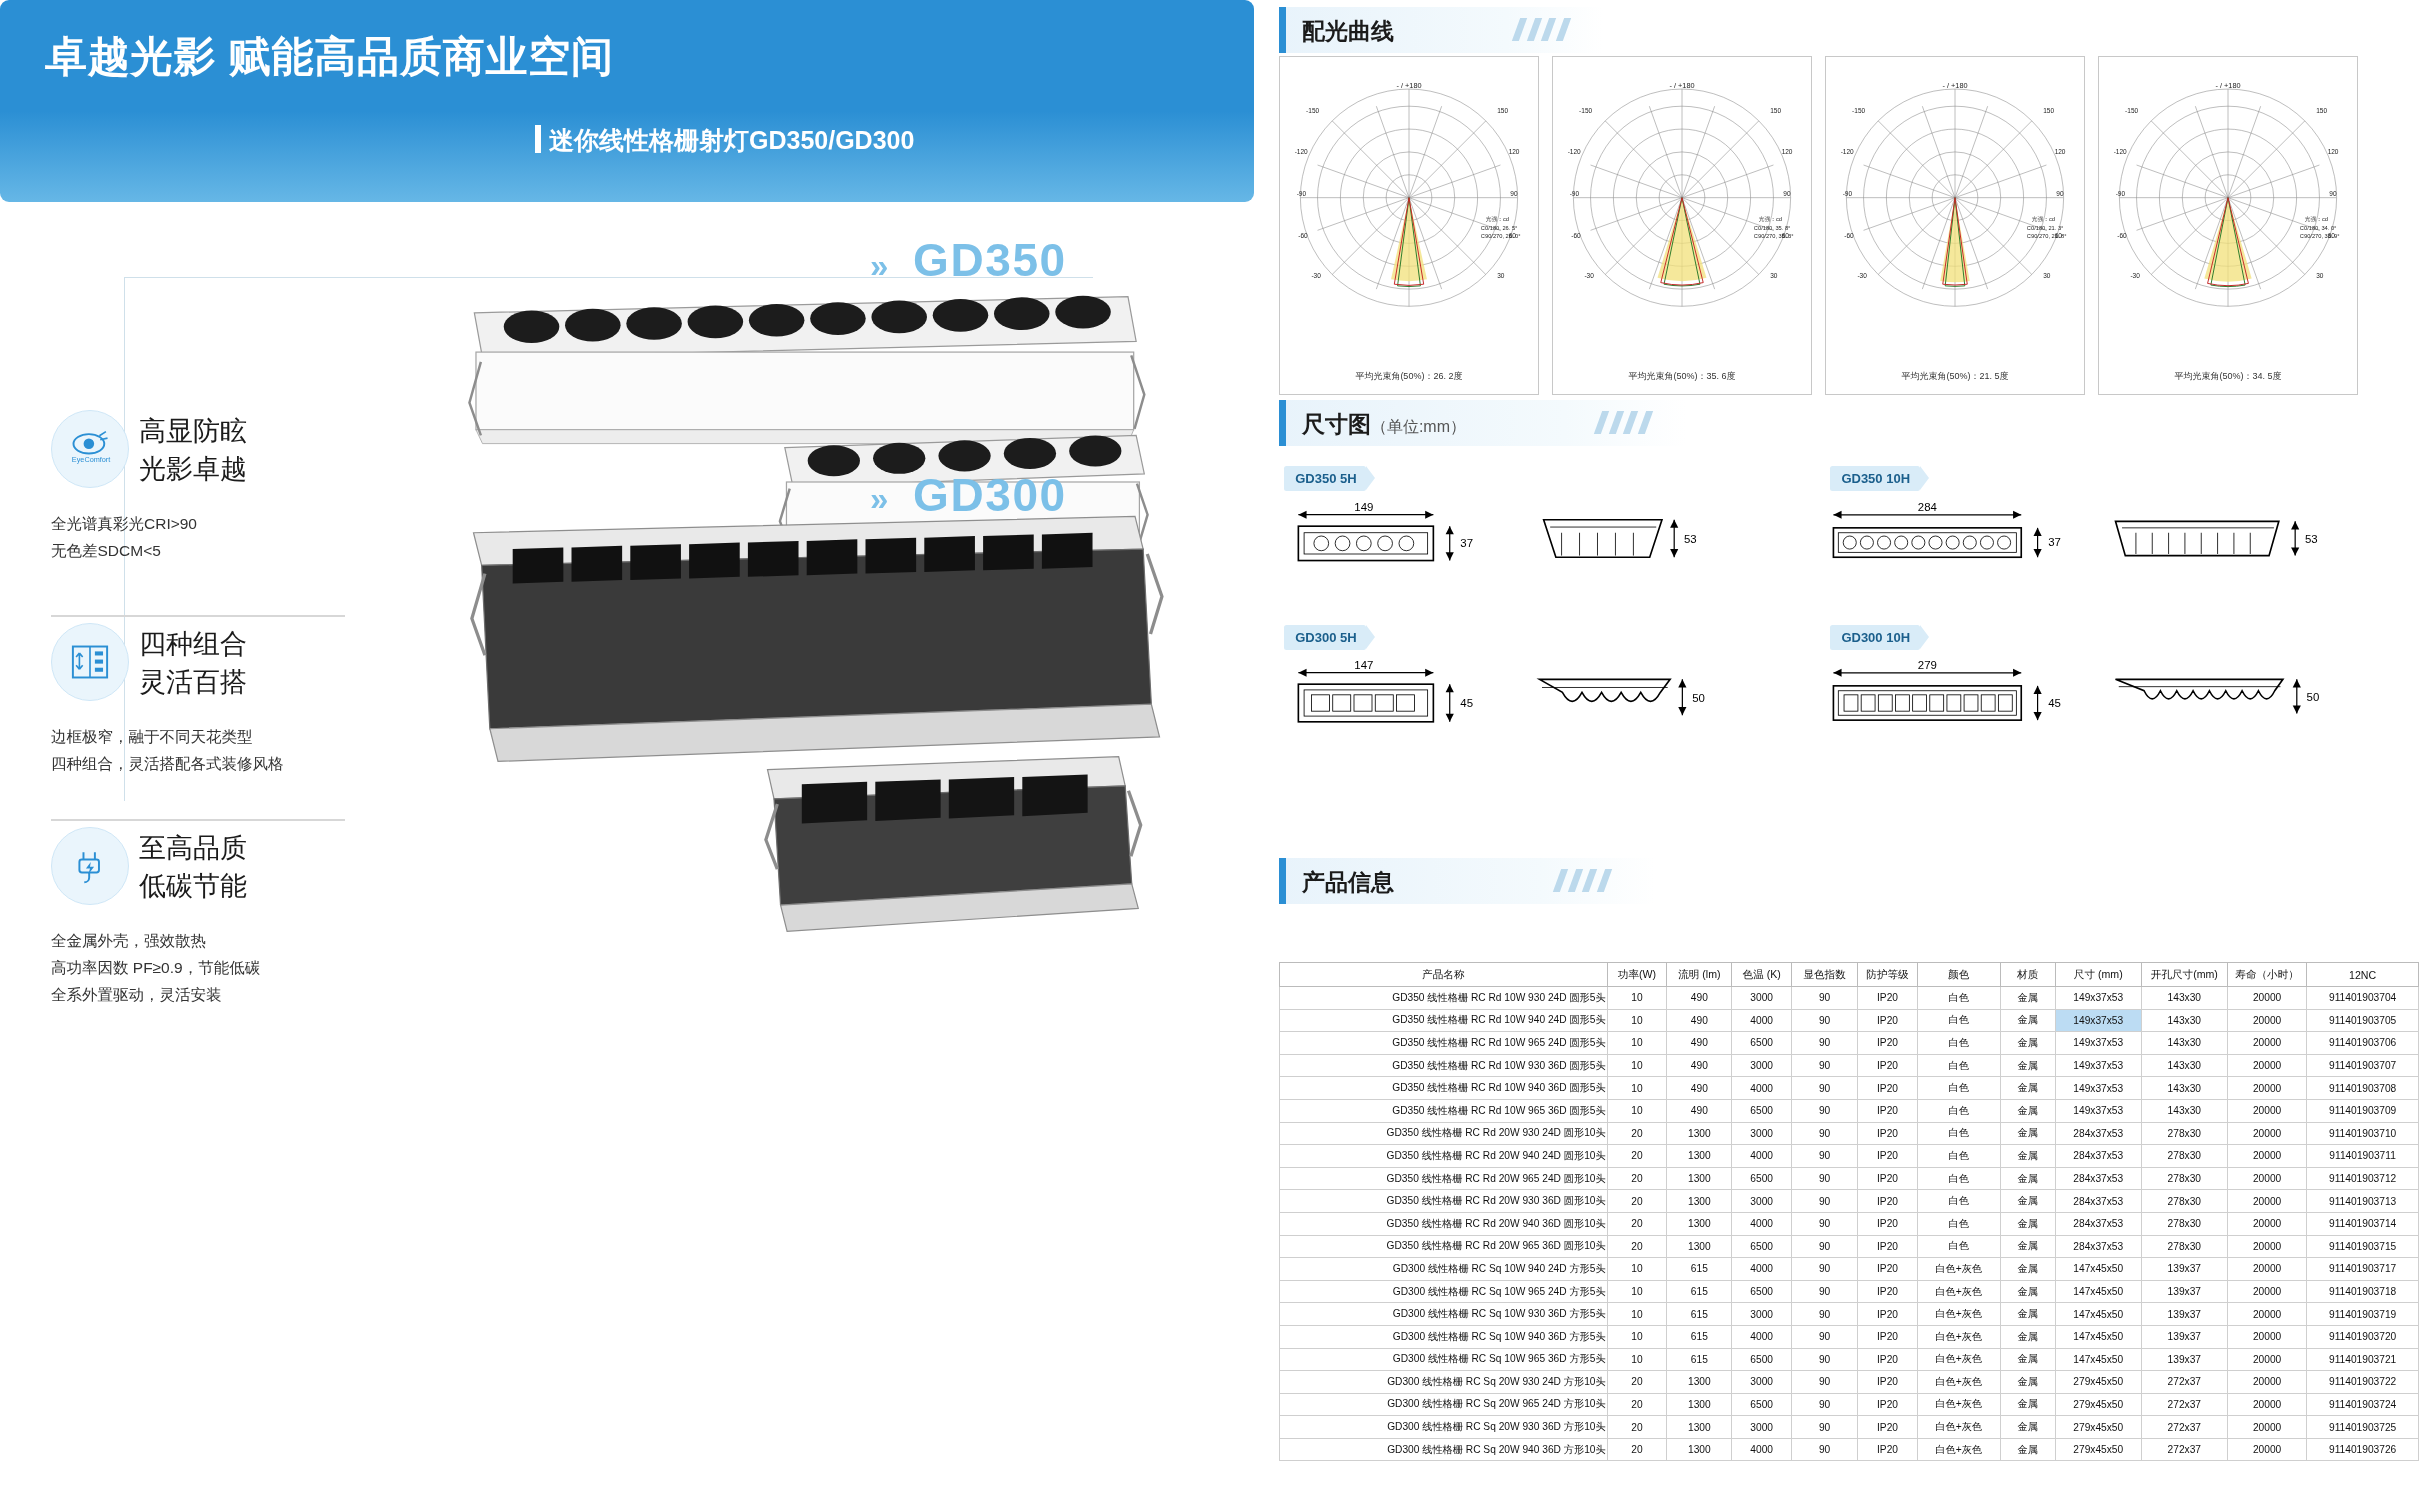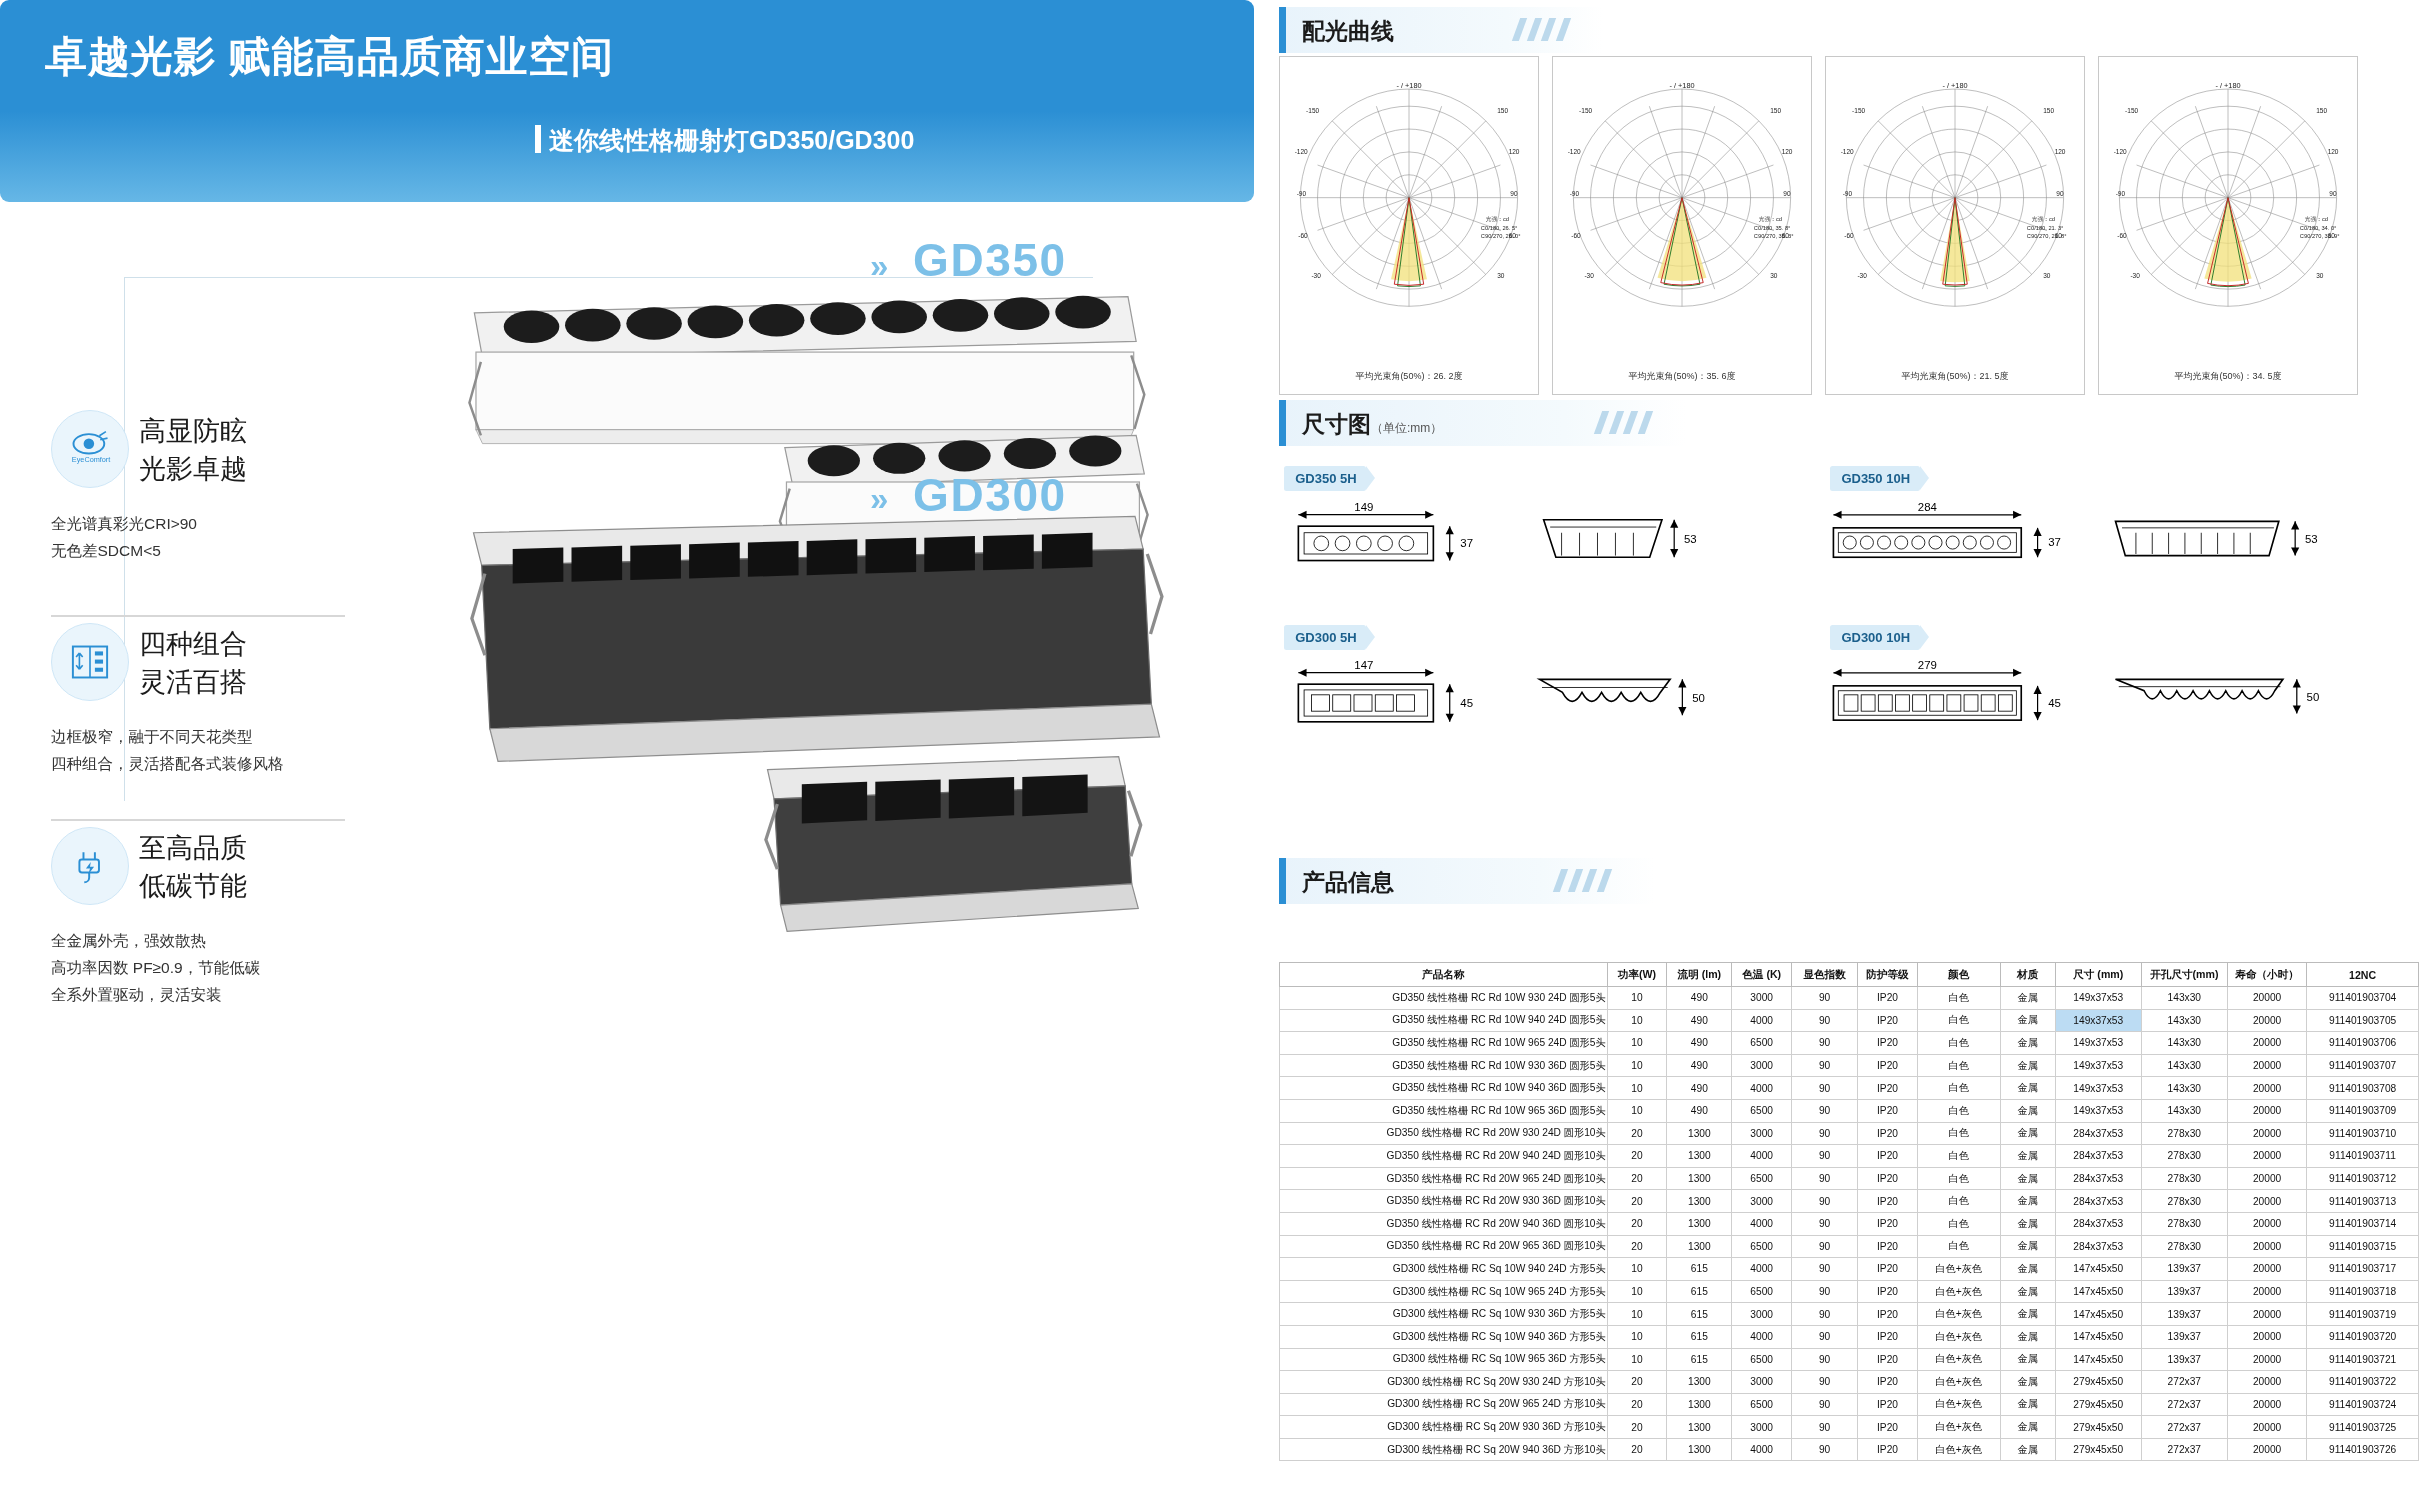--- a/index.html
+++ b/index.html
@@ -28,35 +28,35 @@
 
   .framebox{position:absolute;border:1.6px solid #cfe0ea;}
 
   
   .right{position:absolute;left:1274px;top:0;width:1151px;height:1510px;}
 
   .sect-head{position:relative;height:46px;}
   .sect-head .bg{position:absolute;left:0;top:0;width:100%;height:46px;background:linear-gradient(90deg,#e8f3fb 0%,#f4fafd 70%,#ffffff 100%);}
   .sect-head .bluebar{position:absolute;left:0;top:0;width:7.4px;height:46px;background:#2b8fd4;}
   .sect-head .txt{position:absolute;left:23px;top:9px;font-size:23px;font-weight:bold;color:#1b1b1b;}
-  .sect-head .unit{font-size:12px;font-weight:normal;color:#555;}
+  .sect-head .unit{font-size:16px;font-weight:normal;color:#555;}
   .sect-head .slashes{position:absolute;top:11.4px;width:78px;height:23px;}
   .sect-head .slashes i{position:absolute;top:0;width:7.4px;height:23px;background:#bcd9ec;transform:skewX(-20deg);display:block;}
 
   .curvebox{position:absolute;top:56px;width:260px;height:339px;border:0.8px solid #c8c8c8;background:#fff;box-sizing:border-box;}
   .curvebox .cap{position:absolute;left:0;bottom:11.4px;width:100%;text-align:center;font-size:9px;color:#333;}
   .polar{position:absolute;left:50%;top:18px;transform:translateX(-50%);}
 
   
   .dimtag{position:absolute;height:24.5px;background:#d9ecf8;border-radius:2.5px;display:flex;align-items:center;padding:0 9.8px 0 11.4px;font-size:13px;font-weight:bold;color:#1b5f8c;}
   .dimtag:after{content:"";position:absolute;right:-9px;top:0;border-left:9px solid #d9ecf8;border-top:12.3px solid transparent;border-bottom:12.3px solid transparent;}
 
   
   table.ptable{position:absolute;left:0;top:0;border-collapse:collapse;font-size:10.6px;width:1140px;}
-  table.ptable th{background:#ffffff;color:#111;font-weight:bold;border:0.8px solid #bbb;height:21px;font-size:10.6px;}
+  table.ptable th{background:#ffffff;color:#111;font-weight:normal;border:0.8px solid #bbb;height:21px;font-size:10.6px;}
   table.ptable td{border:0.8px solid #cfcfcf;height:19.6px;text-align:center;color:#111;font-size:10.2px;white-space:nowrap;}
   table.ptable td.name{text-align:right;padding-left:12px;}
   table.ptable td.hl{background:#bcdcf3;}
   .tbl-wrap{position:absolute;left:4.9px;top:962px;width:1140px;height:547px;overflow:hidden;}
 </style>
 </head>
 <body>
 
 <div class="page">
 

